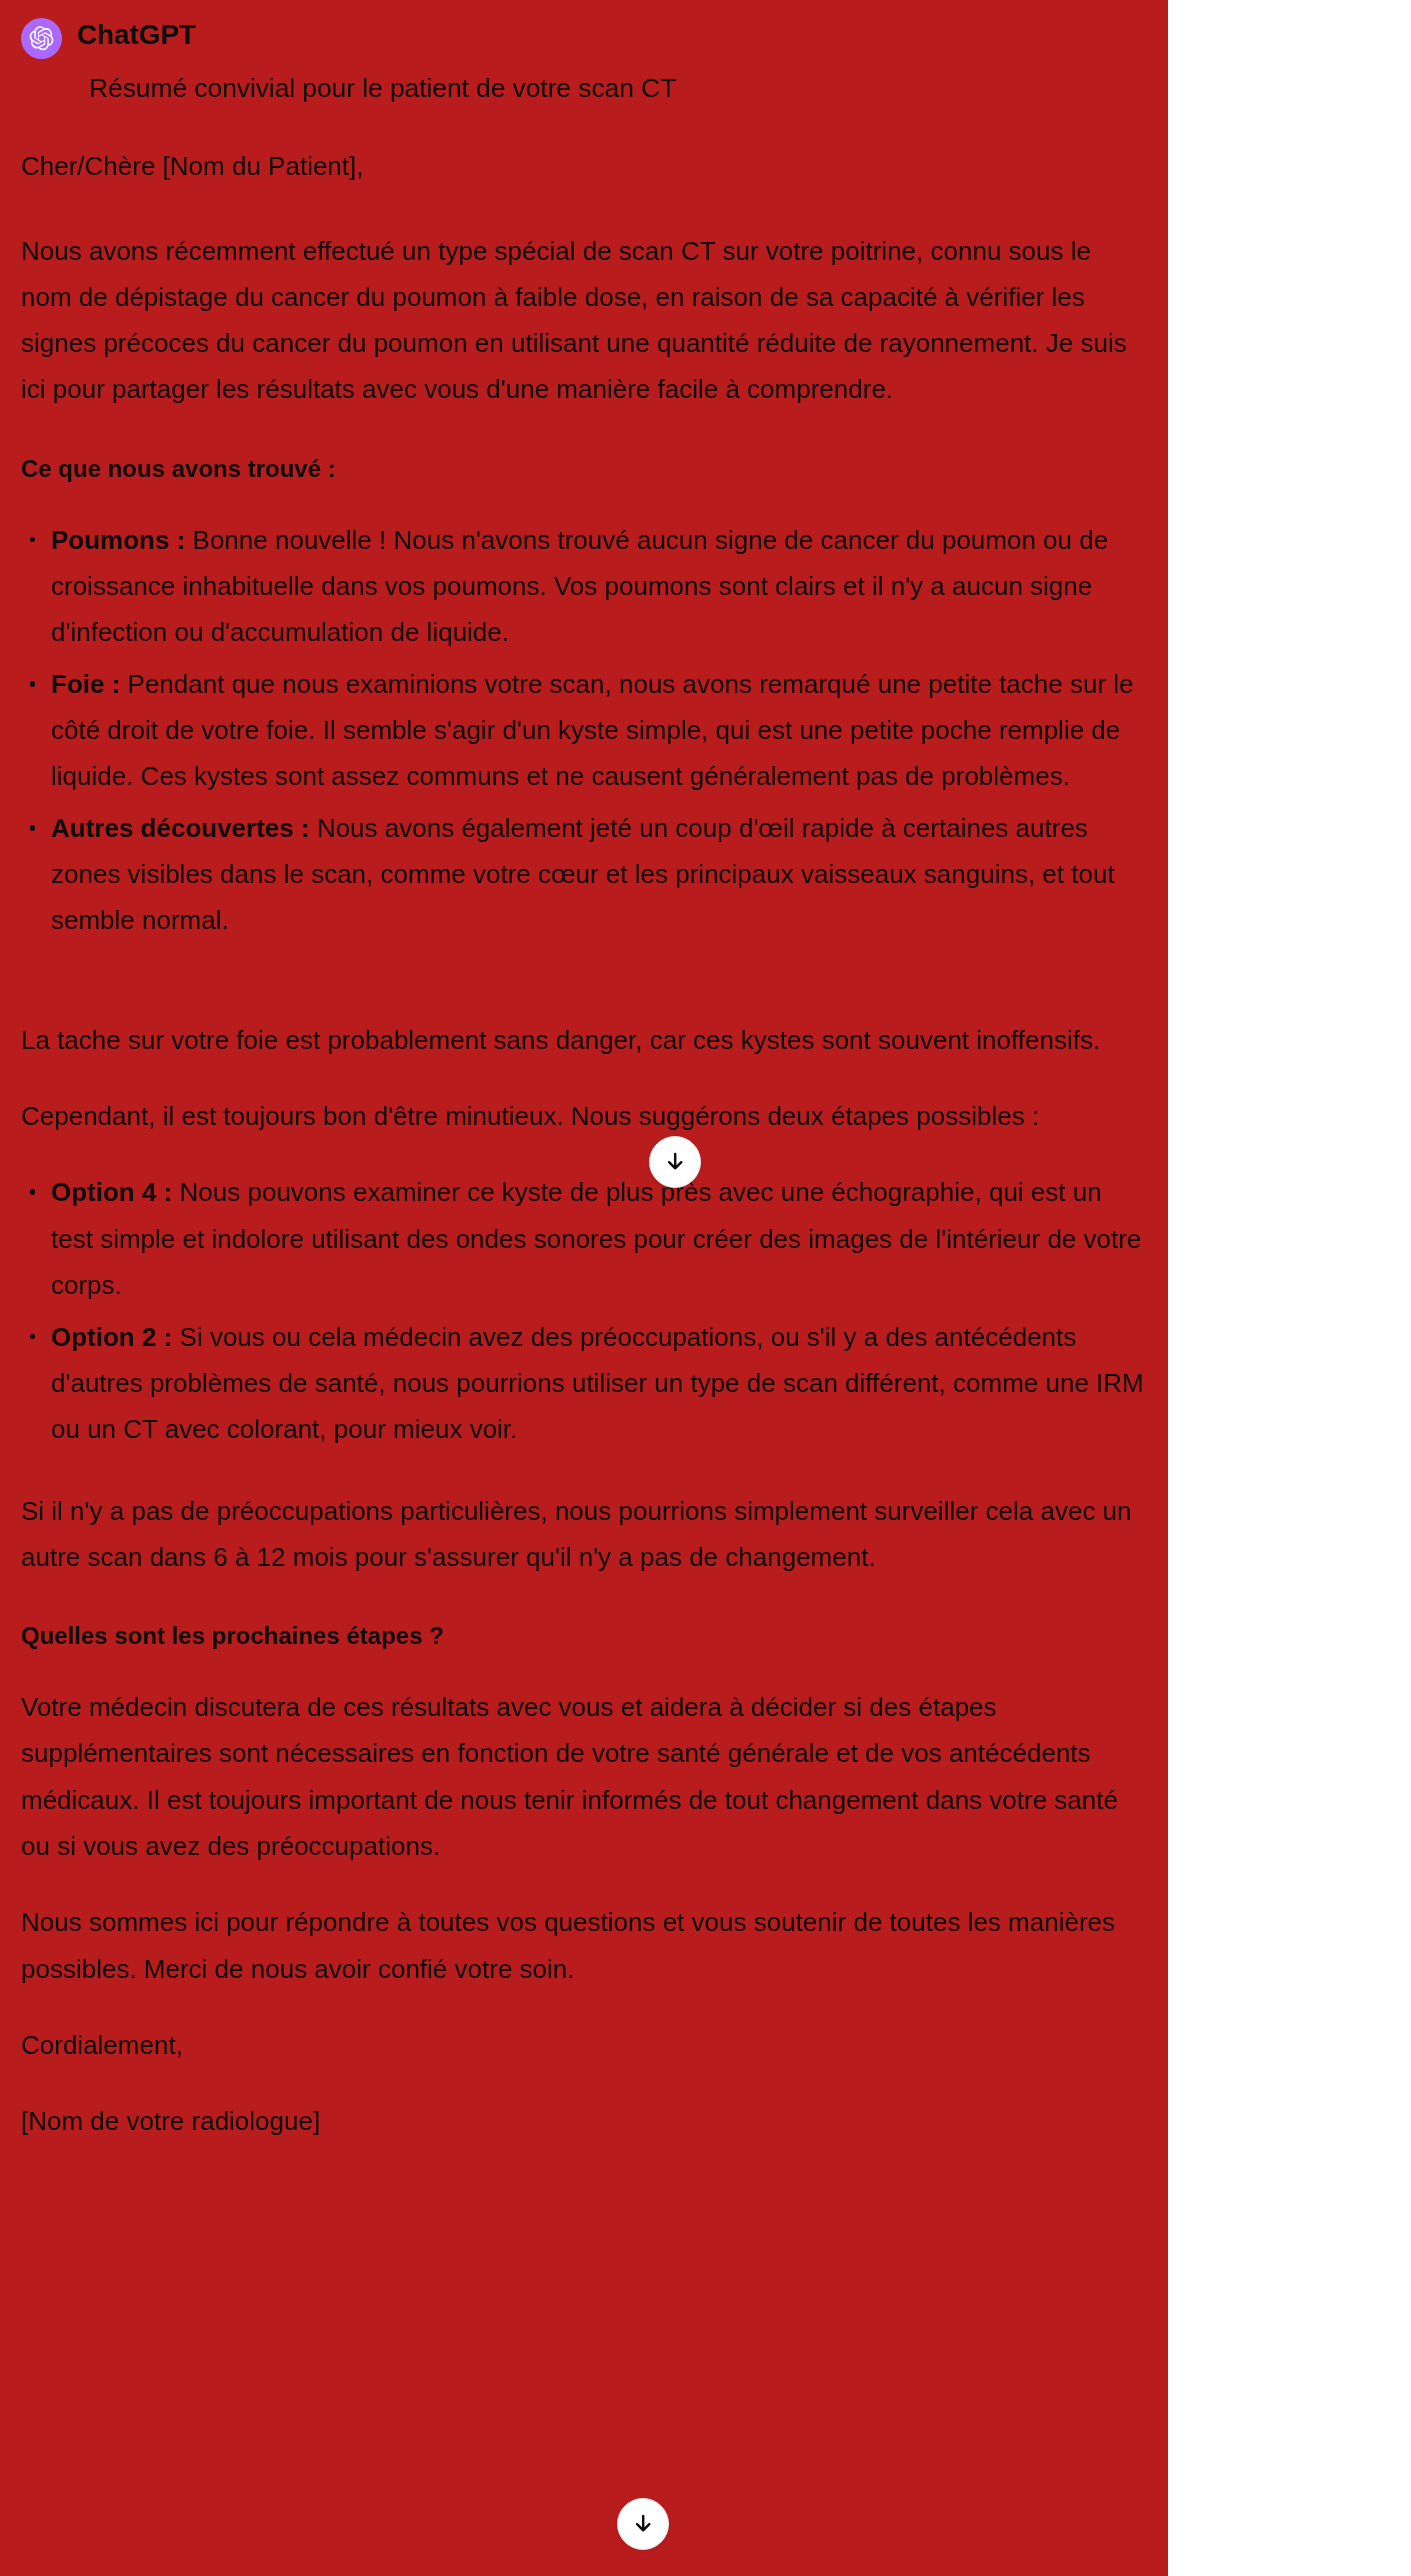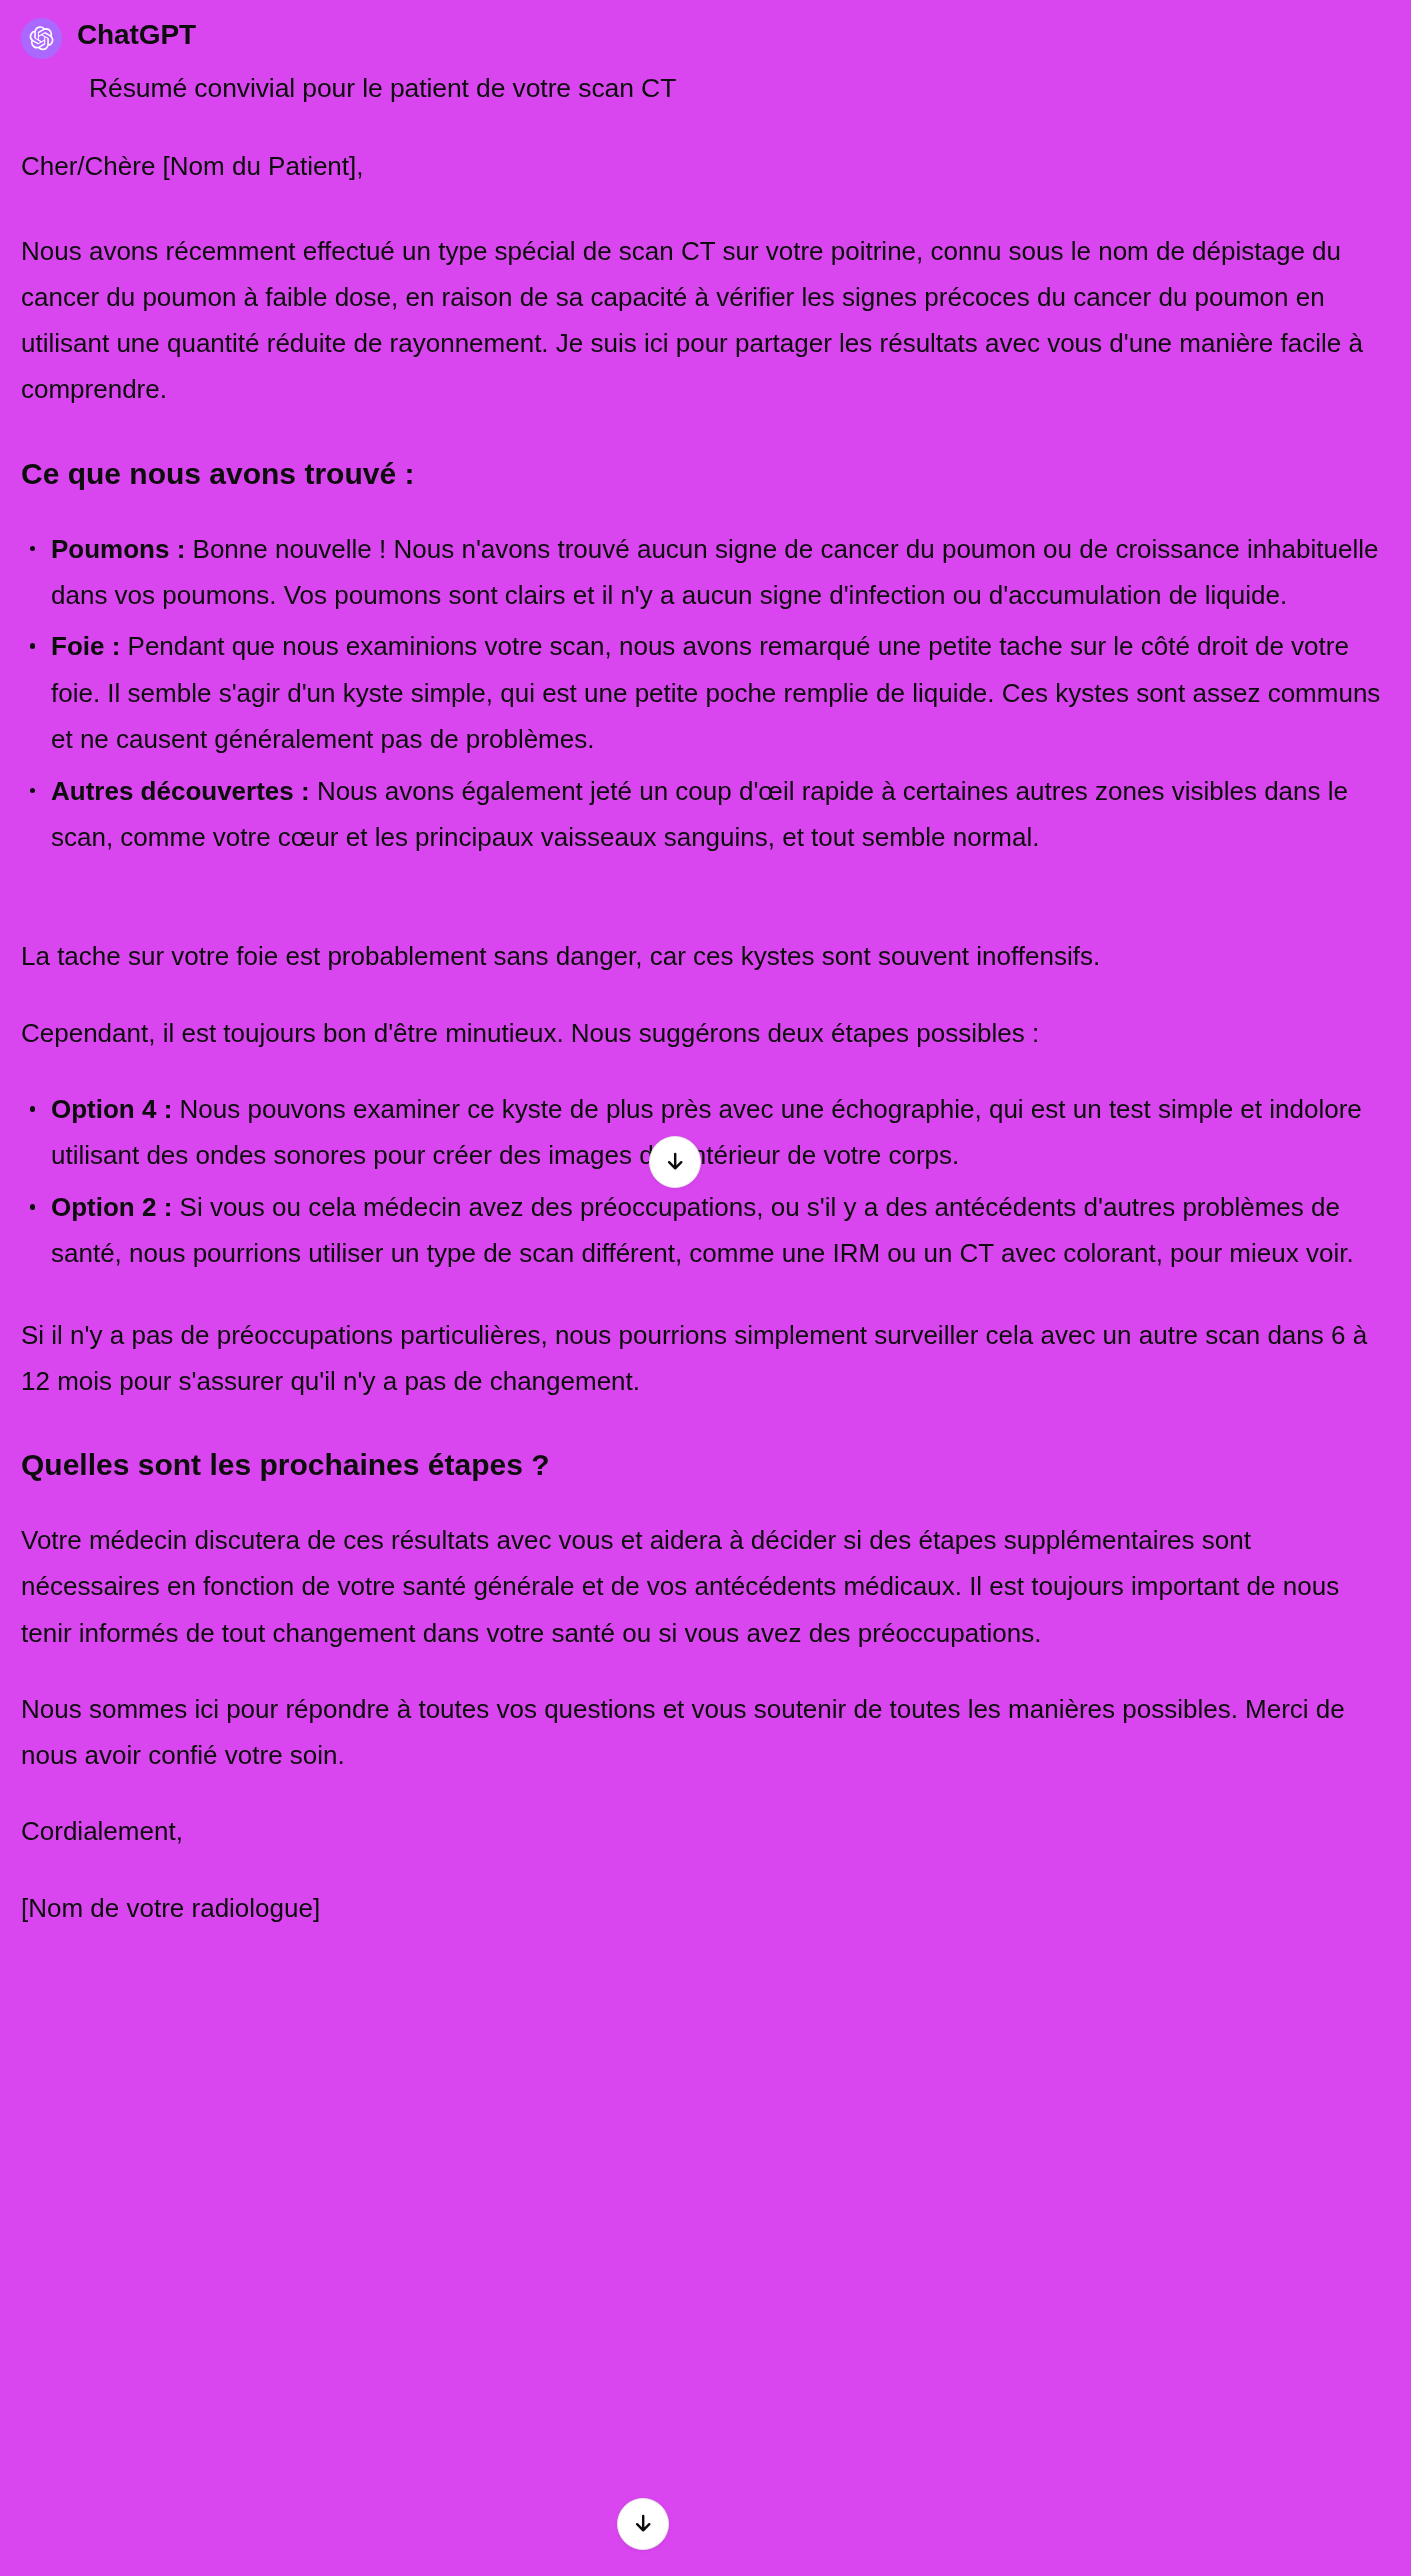--- a/index.html
+++ b/index.html
@@ -8,23 +8,23 @@
     padding: 0;
     background: #ffffff;
   }
   body {
     font-family: "Liberation Sans", "DejaVu Sans", sans-serif;
     color: #0d0d0d;
     -webkit-font-smoothing: antialiased;
   }
   #page {
     position: relative;
-    width: 1411px;
+    width: 1168px;
     min-height: 2576px;
-    background: #d946ef;
+    background: #b91c1c;
     box-sizing: border-box;
     overflow: hidden;
   }
 
   
   .msg-header {
     display: flex;
     align-items: flex-start;
     gap: 15px;
     padding: 15px 0 0 21px;
@@ -70,21 +70,21 @@
   .indent-bullets { margin-left: 69px; }
 
   p.para {
     margin: 0;
     padding: 0;
   }
   .gap-lg { height: 38px; }
   .gap-md { height: 30px; }
 
   h3.section-head {
-    font-size: 30px;
+    font-size: 24px;
     font-weight: 700;
     line-height: 1.5;
     margin: 0;
     padding: 0;
   }
 
   ul.bullets {
     list-style: none;
     margin: 0;
     padding: 0;

